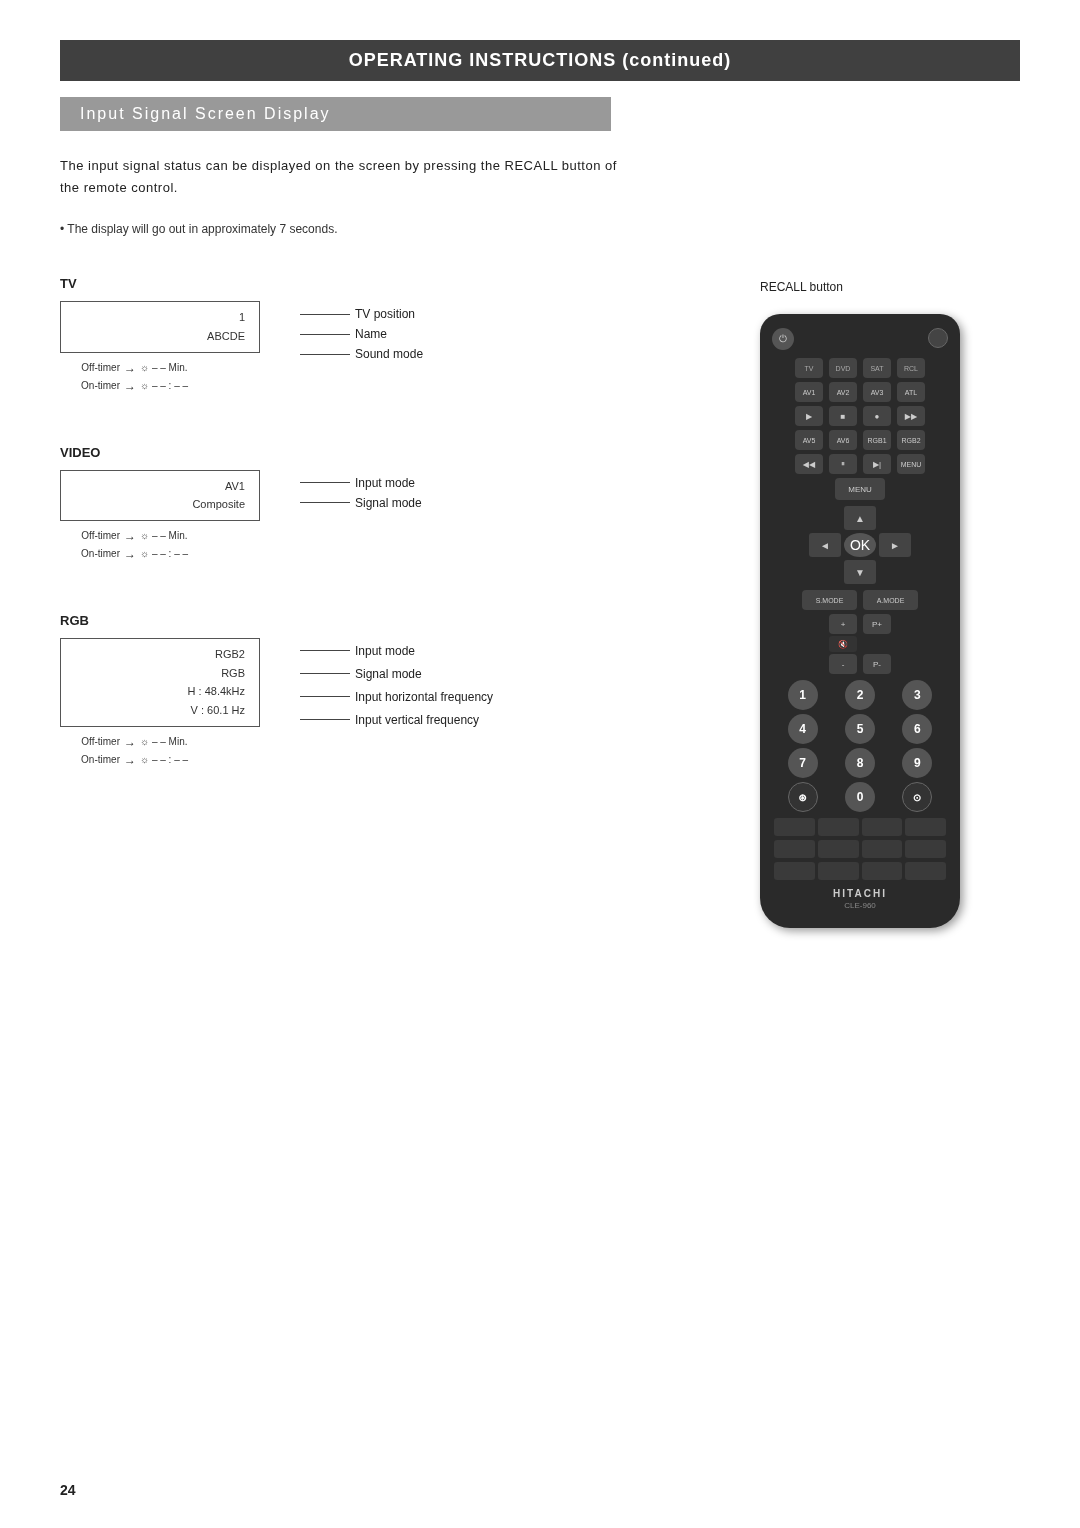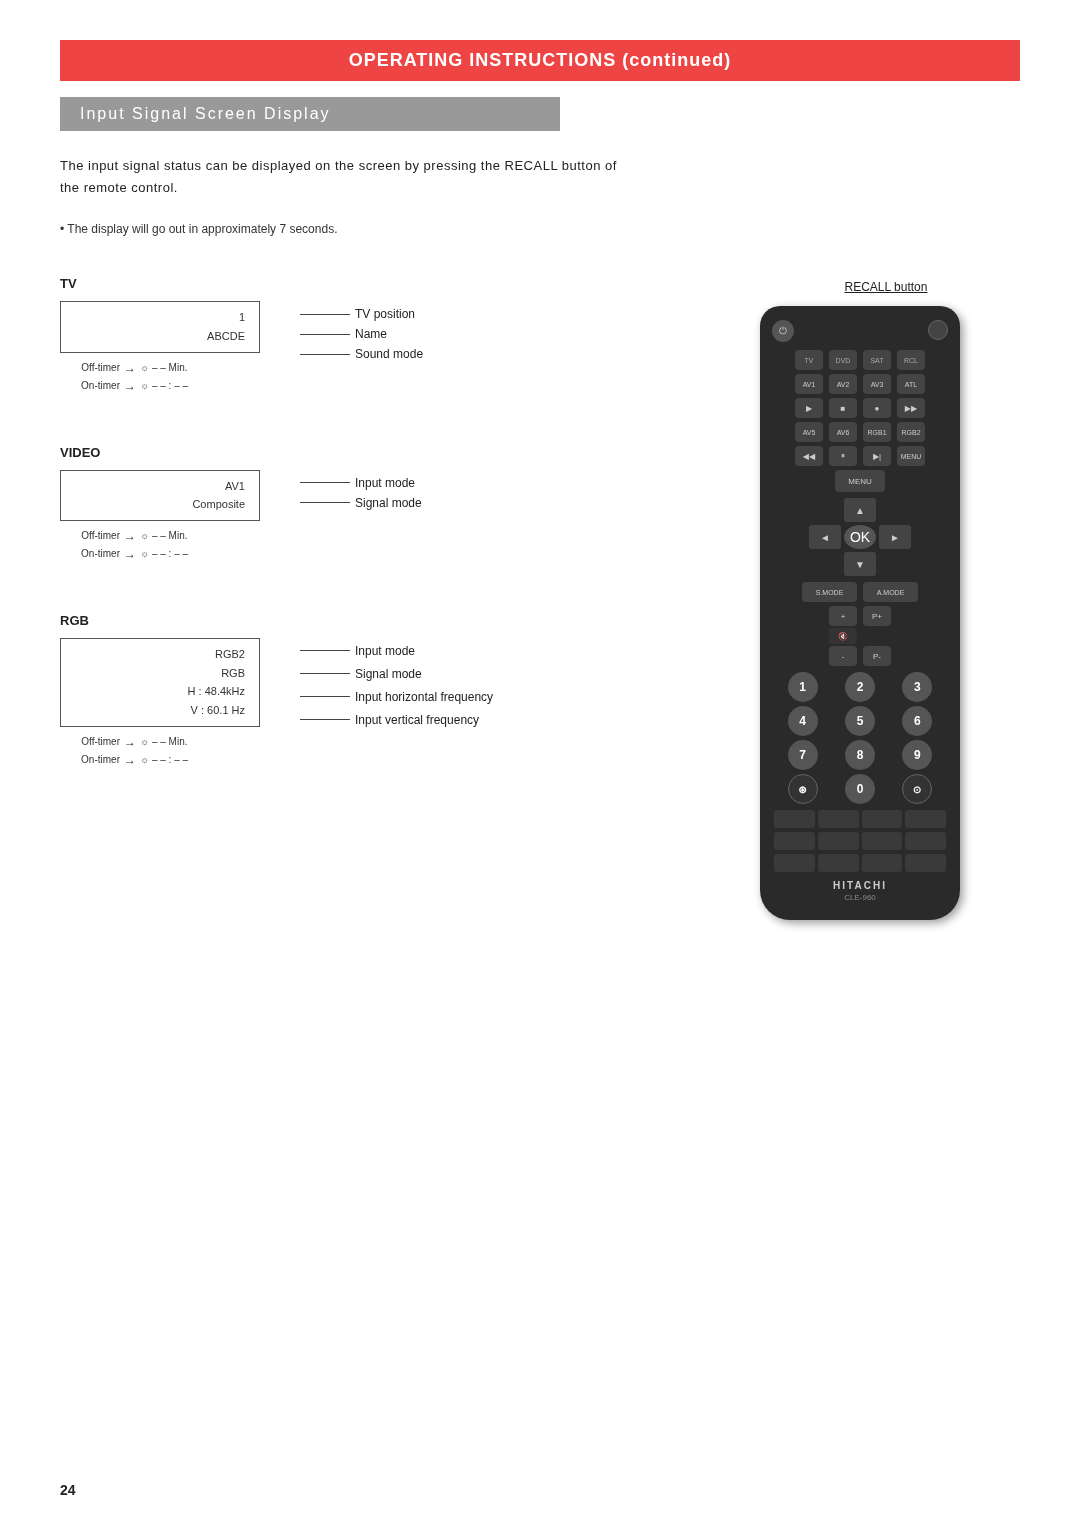--- a/index.html
+++ b/index.html
@@ -8,39 +8,39 @@
       font-family: Arial, sans-serif;
       width: 1080px;
       min-height: 1528px;
       position: relative;
       padding: 40px 60px;
       font-size: 14px;
       color: #222;
     }
 
     .page-header {
-      background: #ef4444;
+      background: #404040;
       color: #fff;
       text-align: center;
       padding: 10px 30px;
       font-size: 18px;
       font-weight: bold;
       letter-spacing: 1px;
       margin-bottom: 16px;
     }
 
     .section-title {
       background: #999;
       color: #fff;
       padding: 8px 20px;
       font-size: 16px;
       letter-spacing: 2px;
       margin-bottom: 24px;
       display: inline-block;
-      width: 500px;
+      width: 551px;
     }
 
     .description {
       font-size: 13px;
       line-height: 1.7;
       margin-bottom: 23px;
       letter-spacing: 0.5px;
       max-width: 560px;
     }
 
@@ -384,21 +384,21 @@
             <span class="ann-txt">Input vertical frequency</span>
           </div>
         </div>
       </div>
     </div>
 
   </div>
 
   <div class="remote-section">
 
-    <div style="position:relative; display:flex; align-items:flex-start; justify-content:center; margin-bottom:12px;text-decoration:underline;">
+    <div style="position:relative; display:flex; align-items:flex-start; justify-content:flex-start; margin-bottom:20px;">
       <span style="font-size:12px; margin-right:8px; margin-top:14px; white-space:nowrap;">RECALL button</span>
     </div>
 
     <div class="remote">
 
       <div style="display:flex; justify-content:space-between; margin-bottom:8px;">
         <div class="remote-power">⏻</div>
         <div style="width:20px;height:20px;border-radius:50%;background:#444;border:1px solid #666;"></div>
       </div>
 

